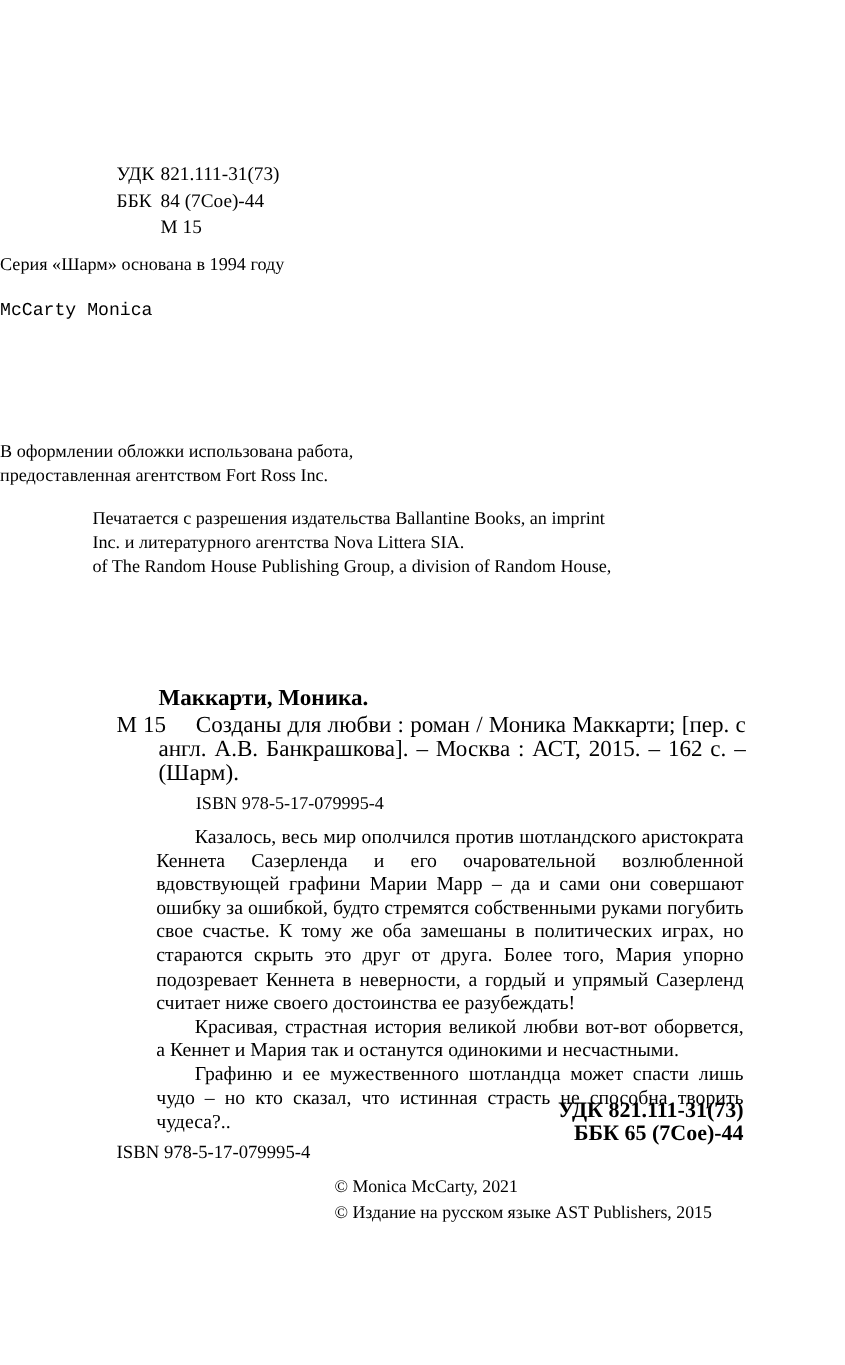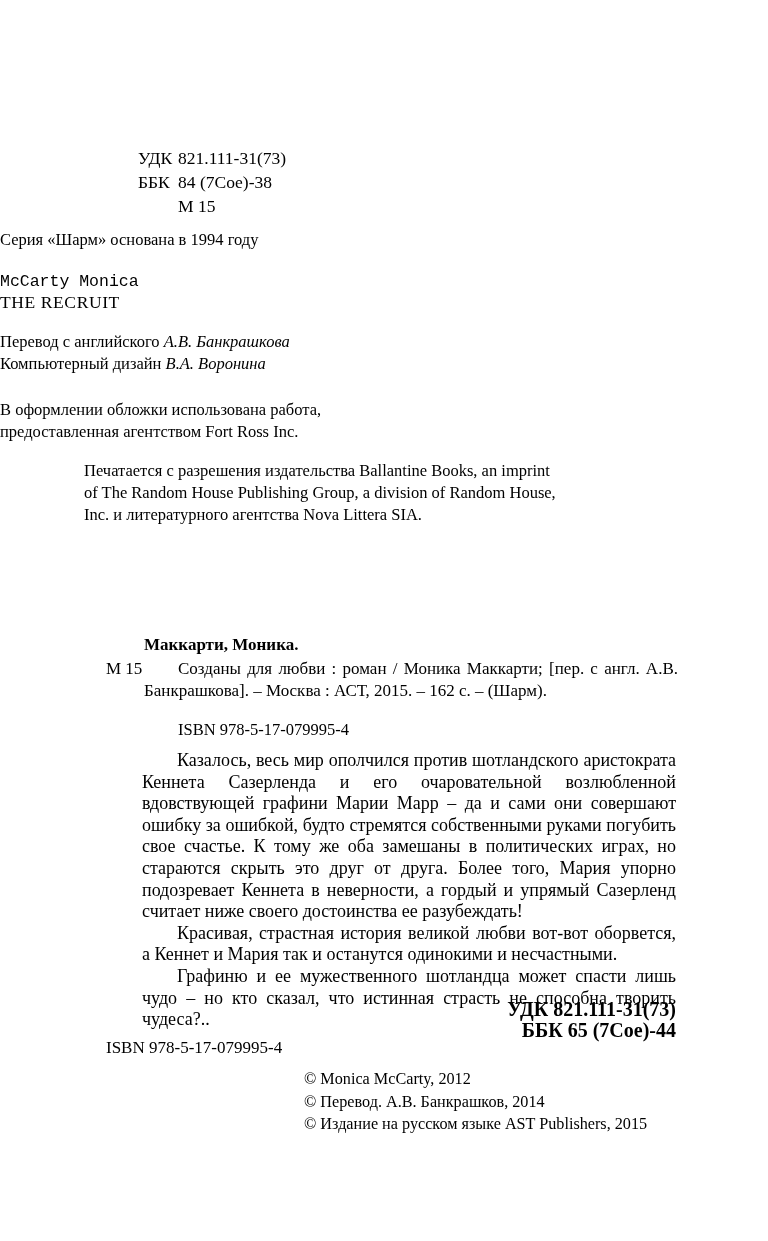--- a/index.html
+++ b/index.html
@@ -24,21 +24,20 @@
     height: 1241px;
   }
 
   
   .class-block {
     position: absolute;
     left: 106px;
     top: 146px;
     font-size: 17.5px;
     line-height: 24px;
-    margin-left: 32px;
   }
   .class-row {
     display: flex;
     white-space: pre;
   }
   .class-label {
     display: inline-block;
     width: 40px;
   }
   .class-value {
@@ -90,22 +89,21 @@
     left: 84px;
     right: 84px;
   }
 
   
   .bib {
     position: absolute;
     left: 106px;
     width: 572px;
     top: 623px;
-    font-size: 17px;
-    margin-top: 11px;
+    font-size: 21px;
   }
   .bib-author {
     font-weight: bold;
     margin-left: 38px;
     line-height: 22px;
   }
   .bib-entry {
     position: relative;
     margin-top: 2px;
     padding-left: 38px;
@@ -178,46 +176,41 @@
 </head>
 <body>
 
 <div class="page">
 
   <div class="class-block">
     <div class="class-row">
       <span class="class-label">УДК</span><span class="class-value">821.111-31(73)</span>
     </div>
     <div class="class-row">
-      <span class="class-label">ББК</span><span class="class-value">84 (7Сое)-38</span>
+      <span class="class-label">ББК</span><span class="class-value">84 (7Сое)-44</span>
     </div>
     <div class="class-row indent">
       <span class="class-label"></span><span class="class-value">М 15</span>
     </div>
   </div>
 
   <div class="center-block series-line">Серия «Шарм» основана в 1994 году</div>
 
   <div class="center-block author-orig">McCarty Monica</div>
-  <div class="center-block title-orig">THE RECRUIT</div>
-
-  <div class="center-block credits">
-    <div><span>Перевод с английского </span><span class="nm">А.В. Банкрашкова</span></div>
-    <div><span>Компьютерный дизайн </span><span class="nm">В.А. Воронина</span></div>
-  </div>
+
 
   <div class="center-block cover-note">
     <div>В оформлении обложки использована работа,</div>
     <div>предоставленная агентством Fort Ross Inc.</div>
   </div>
 
   <div class="center-block permission">
     <div>Печатается с разрешения издательства Ballantine Books, an imprint</div>
+    <div>Inc. и литературного агентства Nova Littera SIA.</div>
     <div>of The Random House Publishing Group, a division of Random House,</div>
-    <div>Inc. и литературного агентства Nova Littera SIA.</div>
   </div>
 
   <div class="bib">
     <div class="bib-author">Маккарти, Моника.</div>
     <div class="bib-entry">
       <span class="siglum">М 15</span><span class="first-pad"></span><span>Созданы для любви : роман / Моника Маккарти; [пер. с англ. А.В. Банкрашкова]. – Москва : АСТ, 2015. – 162 с. – (Шарм).</span>
     </div>
   </div>
 
   <div class="isbn-top">ISBN 978-5-17-079995-4</div>
@@ -229,18 +222,17 @@
   </div>
 
   <div class="class-bottom">
     <div>УДК 821.111-31(73)</div>
     <div>ББК 65 (7Сое)-44</div>
   </div>
 
   <div class="isbn-bottom">ISBN 978-5-17-079995-4</div>
 
   <div class="copyrights">
-    <div>© Monica McCarty, 2012</div>
-    <div>© Перевод. А.В. Банкрашков, 2014</div>
+    <div>© Monica McCarty, 2021</div>
     <div>© Издание на русском языке AST Publishers, 2015</div>
   </div>
 
 </div>
 
 </body></html>

